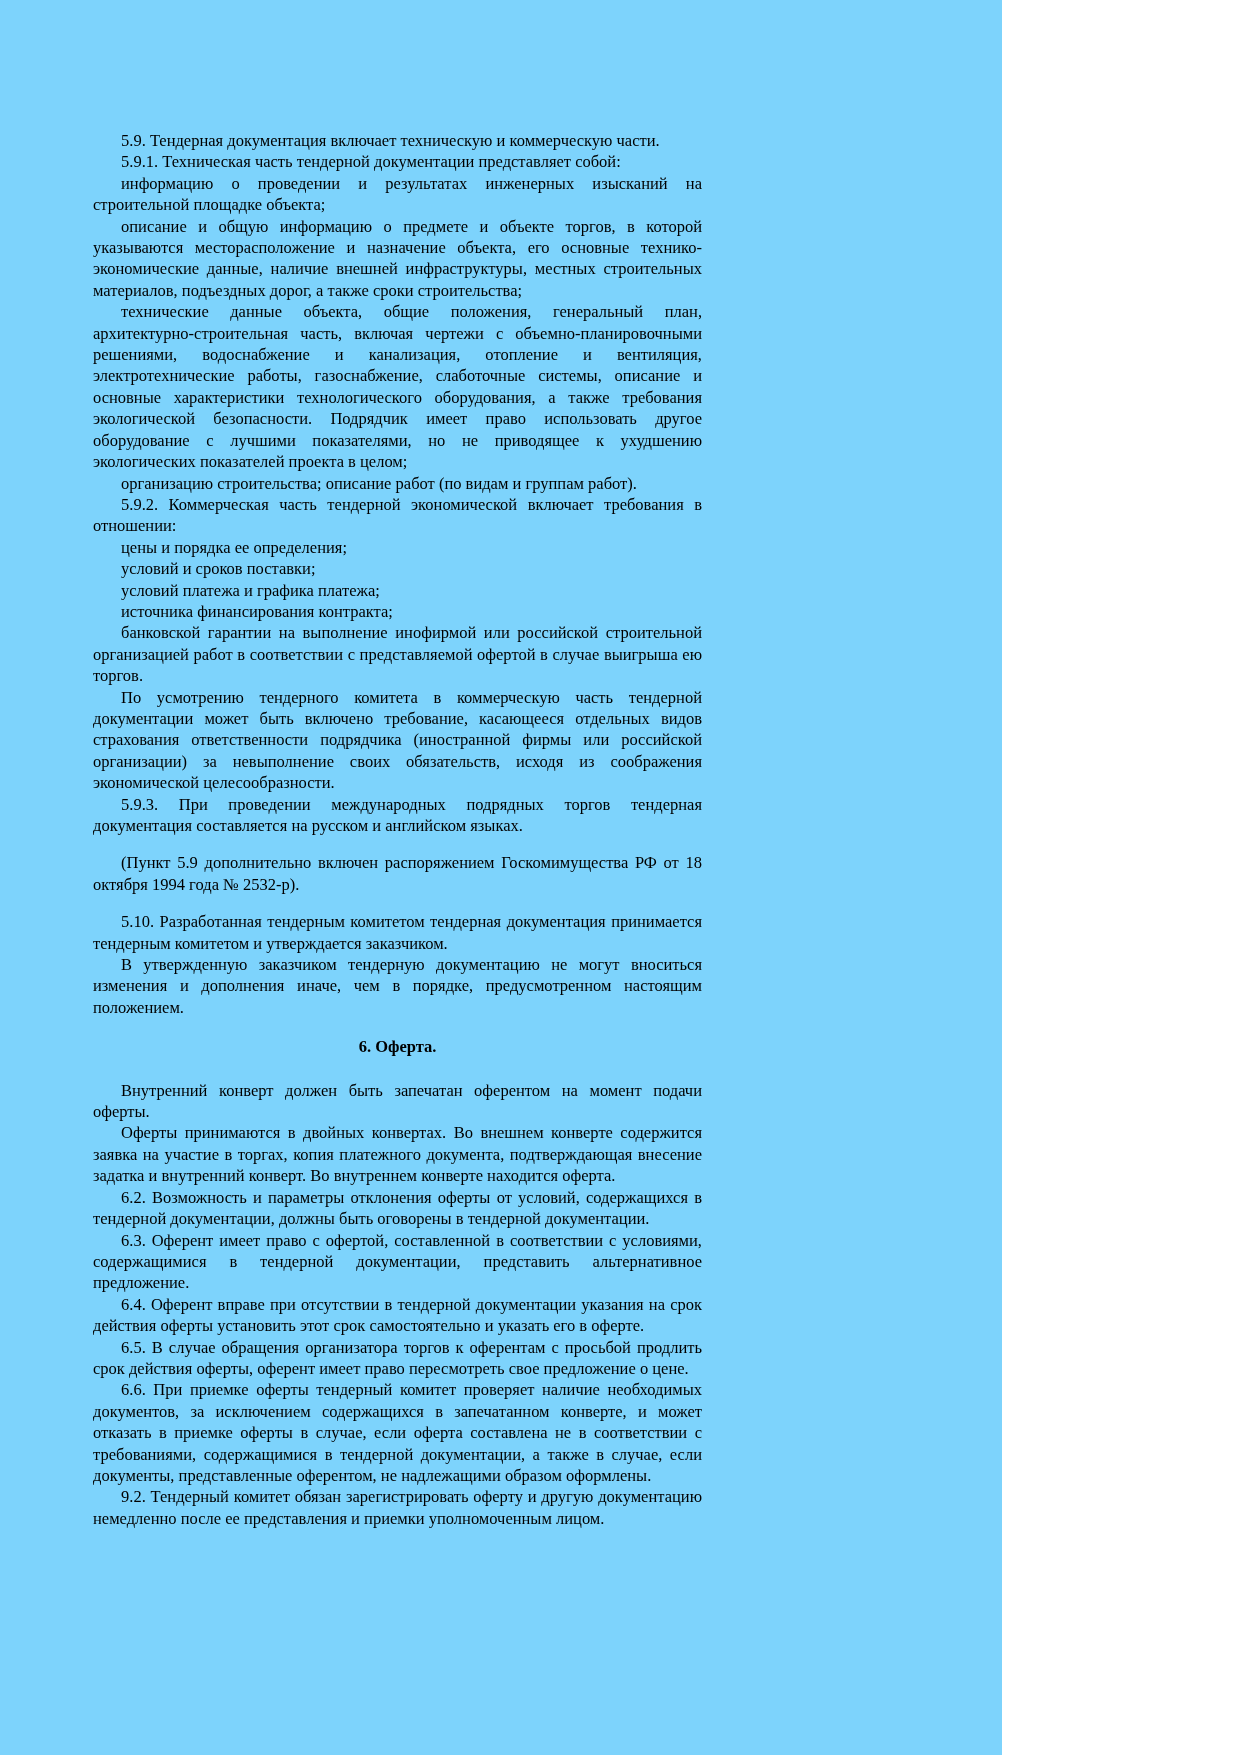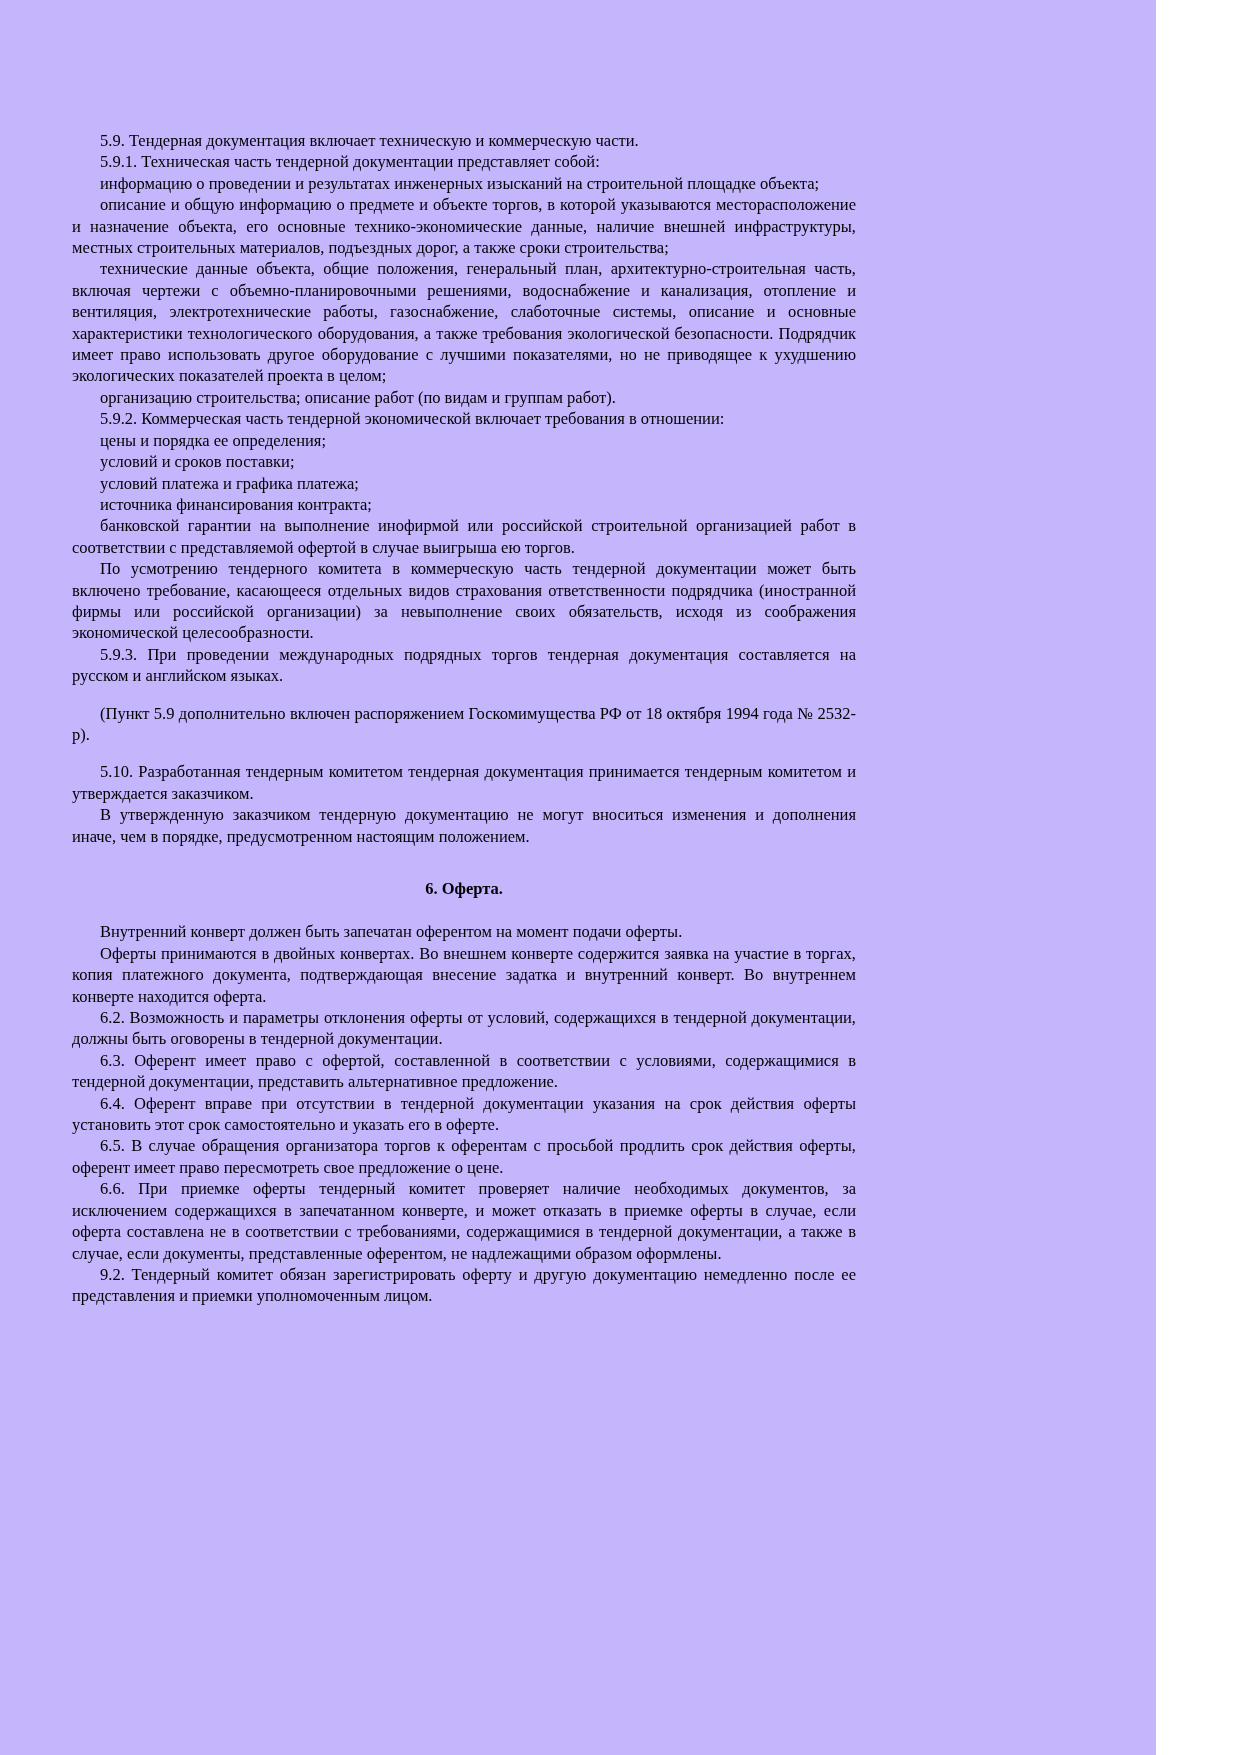--- a/index.html
+++ b/index.html
@@ -8,39 +8,39 @@
     background: #ffffff;
   }
   body {
     width: 1240px;
     font-family: "Liberation Serif", "DejaVu Serif", serif;
     color: #000000;
     -webkit-font-smoothing: antialiased;
   }
   .page {
     box-sizing: border-box;
-    width: 1156px;
+    width: 1002px;
     min-height: 1755px;
-    padding: 130px 300px 120px 72px; 
-    background: #c4b5fd;
+    padding: 130px 300px 120px 93px; 
+    background: #7dd3fc;
   }
   .doc {
     font-size: 16.5px;
     line-height: 21.4px;
   }
   .para {
     margin: 0;
     text-align: justify;
     text-indent: 28px;
   }
   .gap {
     margin-top: 16px;
   }
   .heading {
-    margin: 31px 0 22px 0;
+    margin: 18px 0 22px 0;
     text-align: center;
     text-indent: 0;
     font-weight: bold;
     font-size: 16.5px;
   }
 </style>
 </head>
 <body>
 
 <div class="page">

